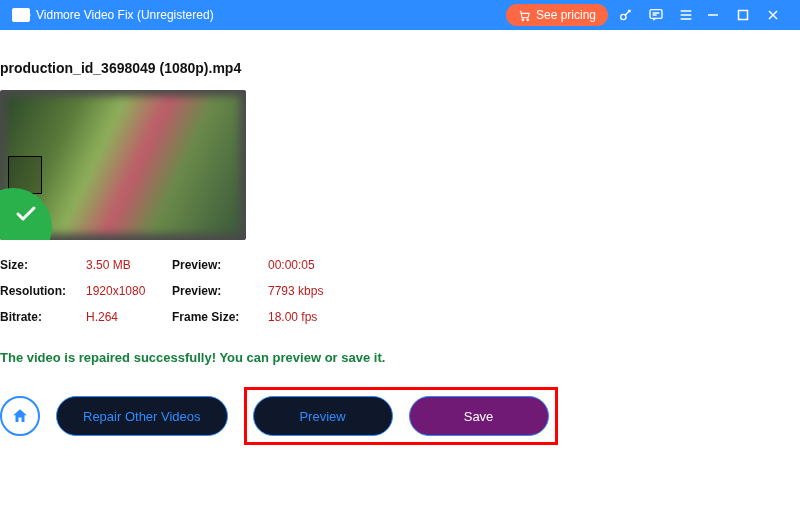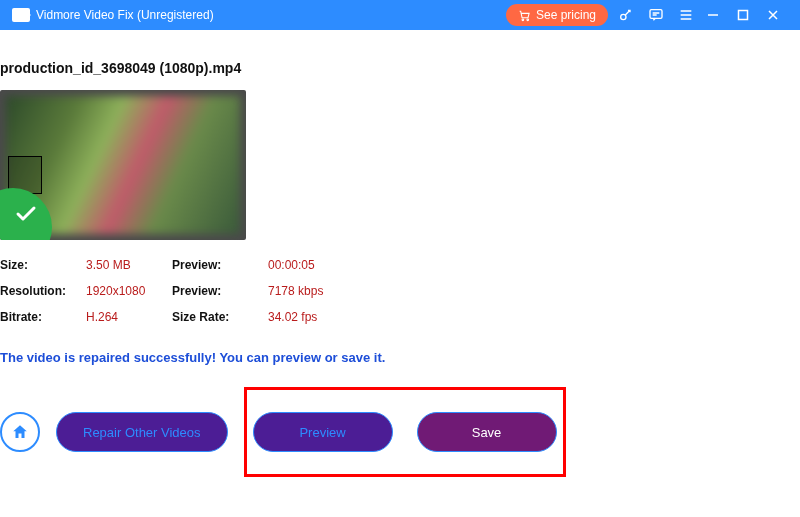--- a/index.html
+++ b/index.html
@@ -16,27 +16,27 @@
 .content { padding: 30px 0 0 0; display: flex; flex-direction: column; align-items: flex-start; }
 .filename { font-size: 14px; font-weight: 700; color: #111; margin-bottom: 14px; }
 .video-thumb { width: 246px; height: 150px; background: #4a4a4a; border-radius: 2px; position: relative; overflow: hidden; margin-bottom: 18px; }
 .video-thumb .img { position: absolute; inset: 6px 6px 6px 6px; background: linear-gradient(115deg,#2d4a2a 0%,#5a7a3a 25%,#8db05a 40%,#c05a6a 55%,#6a8a4a 70%,#3a5a3a 100%); filter: blur(4px); }
 .video-thumb .small-rect { position: absolute; left: 8px; top: 66px; width: 34px; height: 38px; border: 1px solid #000; background: rgba(0,0,0,0.2); }
 .video-thumb .badge { position: absolute; left: -26px; bottom: -26px; width: 78px; height: 78px; background: #2bb14c; border-radius: 50%; display: flex; align-items: flex-start; justify-content: flex-end; }
 .video-thumb .badge svg { margin: 14px 14px 0 0; }
 .meta { display: grid; grid-template-columns: 80px 80px 90px 80px; row-gap: 12px; column-gap: 6px; font-size: 12px; color: #222; margin-bottom: 26px; }
 .meta .label { font-weight: 700; color: #111; }
 .meta .value { color: #b91c1c; }
-.success-msg { font-size: 13px; font-weight: 700; color: #1d4ed8; margin-bottom: 22px; }
+.success-msg { font-size: 13px; font-weight: 700; color: #15803d; margin-bottom: 22px; }
 .actions { display: flex; align-items: center; gap: 16px; }
 .home-btn { width: 40px; height: 40px; border: 2px solid #2d8cff; border-radius: 50%; background: #fff; display: flex; align-items: center; justify-content: center; cursor: pointer; color: #2d8cff; }
 .pill-btn { height: 40px; padding: 0 26px; border-radius: 20px; font-size: 13px; cursor: pointer; display: flex; align-items: center; justify-content: center; min-width: 140px; }
-.pill-outline { background: #4c1d95; border: 1.5px solid #2d8cff; color: #2d8cff; }
+.pill-outline { background: #0f172a; border: 1.5px solid #2d8cff; color: #2d8cff; }
 .pill-solid { background: #701a75; border: 1.5px solid #2d8cff; color: #fff; }
-.highlight-box { border: 3px solid #ff0000; padding: 22px 6px; display: flex; gap: 24px; }
+.highlight-box { border: 3px solid #ff0000; padding: 6px 6px; display: flex; gap: 16px; }
 </style>
 </head>
 <body>
 
 <div class="titlebar">
   <div class="logo">
     <div class="logo-icon"></div>
     <span class="title">Vidmore Video Fix (Unregistered)</span>
   </div>
   <div class="spacer"></div>
@@ -98,26 +98,26 @@
 
   <div class="meta">
     <span class="label">Size:</span>
     <span class="value">3.50 MB</span>
     <span class="label">Preview:</span>
     <span class="value">00:00:05</span>
 
     <span class="label">Resolution:</span>
     <span class="value">1920x1080</span>
     <span class="label">Preview:</span>
-    <span class="value">7178 kbps</span>
+    <span class="value">7793 kbps</span>
 
     <span class="label">Bitrate:</span>
     <span class="value">H.264</span>
-    <span class="label">Size Rate:</span>
-    <span class="value">34.02 fps</span>
+    <span class="label">Frame Size:</span>
+    <span class="value">18.00 fps</span>
   </div>
 
   <div class="success-msg">The video is repaired successfully! You can preview or save it.</div>
 
   <div class="actions">
     <button class="home-btn">
       <svg width="18" height="18" viewBox="0 0 24 24" fill="#2d8cff">
           <path d="M12 3l9 8h-3v9h-4v-6h-4v6H6v-9H3z"></path>
         </svg>
     </button>

